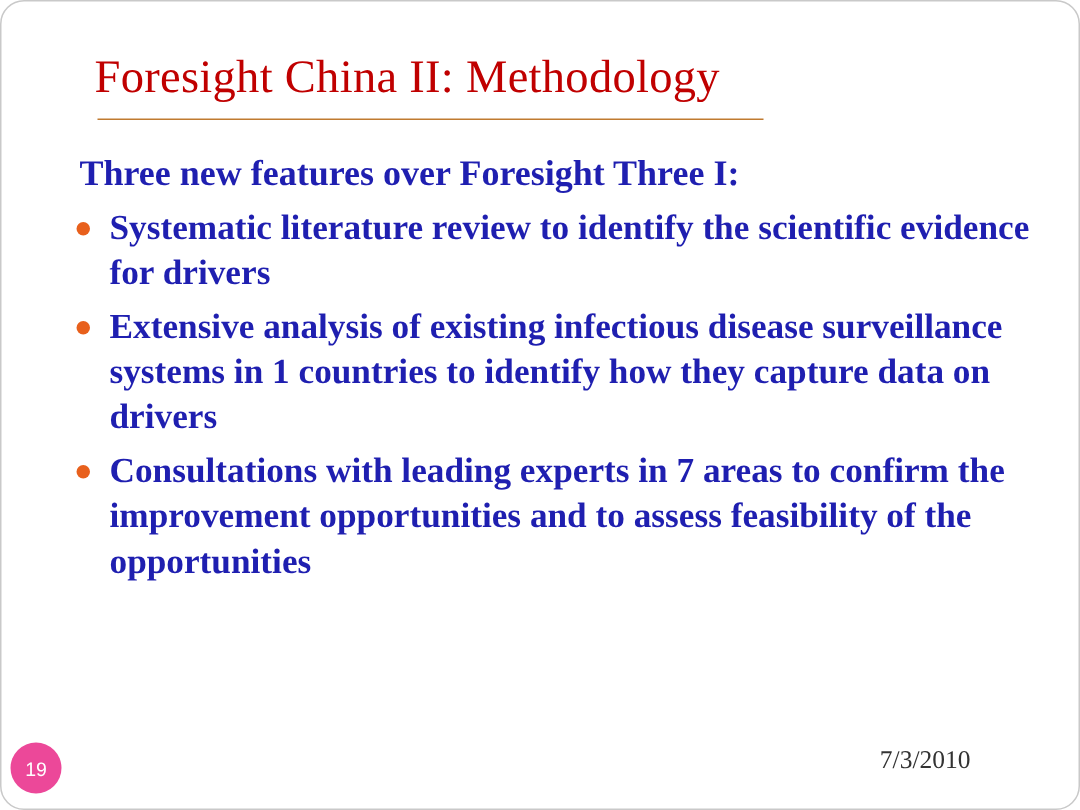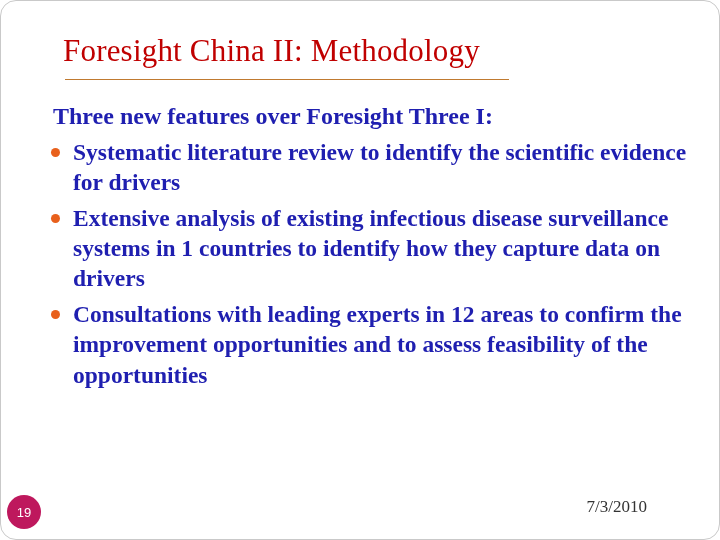--- a/index.html
+++ b/index.html
@@ -81,21 +81,21 @@
     border-radius: 50%;
     background: #E8601C;
   }
   .page-badge {
     position: absolute;
     left: 6px;
     bottom: 10px;
     width: 34px;
     height: 34px;
     border-radius: 50%;
-    background: #be185d;
+    background: #ec4899;
     color: #ffffff;
     font-family: "Liberation Sans", sans-serif;
     font-size: 13px;
     display: flex;
     align-items: center;
     justify-content: center;
   }
   .date-stamp {
     position: absolute;
     right: 72px;
@@ -119,21 +119,21 @@
       <li>
         <span class="dot"></span>
         <span>Systematic literature review to identify the scientific evidence for drivers</span>
       </li>
       <li>
         <span class="dot"></span>
         <span>Extensive analysis of existing infectious disease surveillance systems in 1 countries to identify how they capture data on drivers</span>
       </li>
       <li>
         <span class="dot"></span>
-        <span>Consultations with leading experts in 12 areas to confirm the improvement opportunities and to assess  feasibility of the opportunities</span>
+        <span>Consultations with leading experts in 7 areas to confirm the improvement opportunities and to assess  feasibility of the opportunities</span>
       </li>
     </ul>
   </div>
 
   <div class="page-badge">19</div>
   <div class="date-stamp">7/3/2010</div>
 
 </div>
 
 </body></html>

